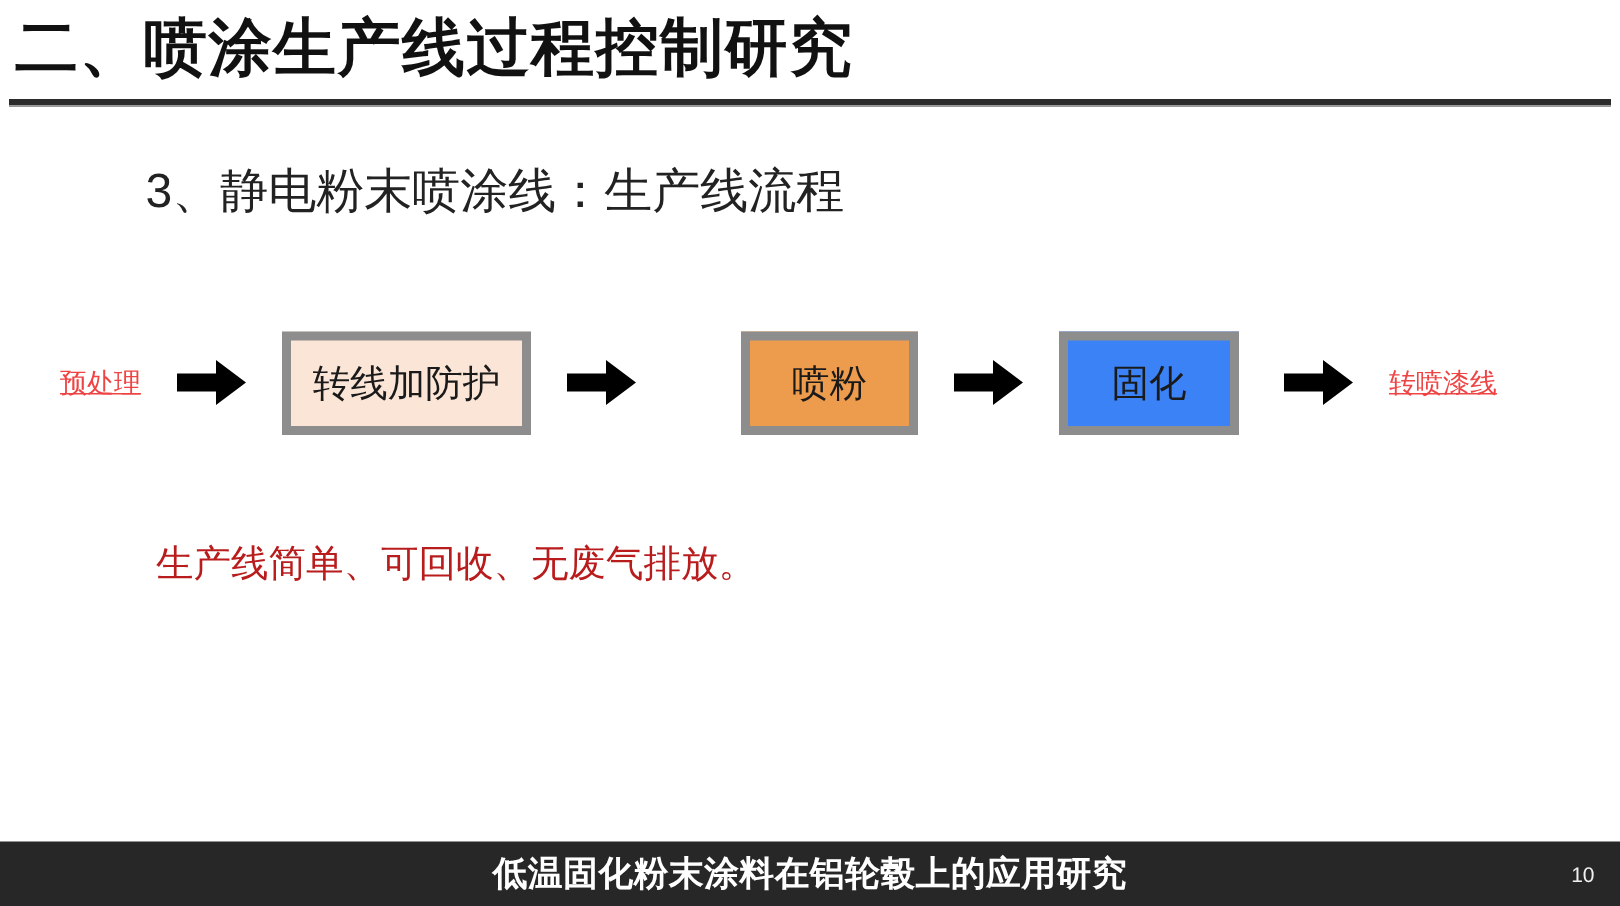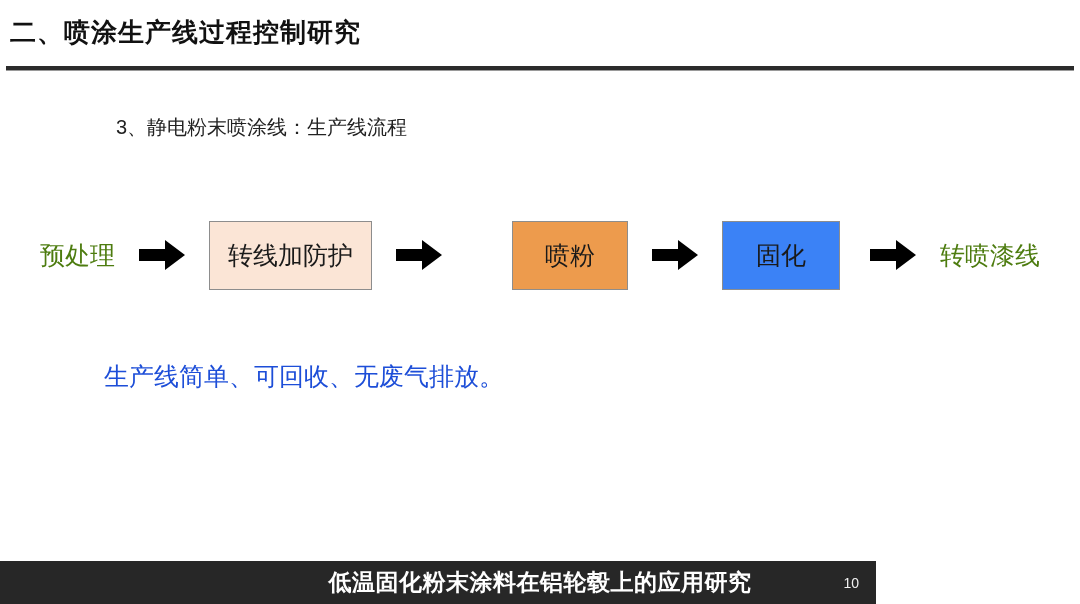--- a/index.html
+++ b/index.html
@@ -28,74 +28,75 @@
     position: absolute;
     left: 0;
     top: 0;
     width: 1080px;
     height: 72px;
   }
   .slide-title {
     position: absolute;
     left: 10px;
     top: 8px;
-    font-size: 26px;
+    font-size: 42px;
     font-weight: bold;
     letter-spacing: 1px;
     line-height: 48px;
     color: #111111;
     white-space: nowrap;
   }
   .title-rule {
     position: absolute;
     left: 6px;
     top: 66px;
     width: 1068px;
     height: 4px;
     background: #2b2b2b;
     border-bottom: 1px solid #9a9a9a;
   }
 
   
   .subtitle {
     position: absolute;
-    left: 116px;
+    left: 97px;
     top: 110px;
-    font-size: 20px;
+    font-size: 32px;
     line-height: 34px;
     color: #222222;
     white-space: nowrap;
   }
 
   
   .flow {
     position: absolute;
     left: 40px;
     top: 205px;
     width: 1000px;
     height: 100px;
   }
   .flow-row {
     display: flex;
     align-items: center;
     height: 100px;
   }
   .flow-label {
-    font-size: 25px;
-    color: #4d7c0f;
+    font-size: 18px;
+    color: #ef4444;
     white-space: nowrap;
     line-height: 30px;
+    text-decoration: underline;
   }
   .flow-box {
     display: flex;
     align-items: center;
     justify-content: center;
     height: 69px;
     box-sizing: border-box;
-    border: 1px solid #b91c1c;
+    border: 6px solid #b91c1c;
     font-size: 25px;
     color: #1a1a1a;
     white-space: nowrap;
   }
   .flow-box.w-wide  { width: 166px; }
   .flow-box.w-mid   { width: 118px; }
   .flow-box.w-blue  { width: 120px; }
   .fill-peach  { background: #fbe5d6; }
   .fill-orange { background: #ed9b4d; }
   .fill-blue   { background: #dce9f1; }
@@ -109,31 +110,31 @@
   .gap-m  { width: 24px; flex: 0 0 auto; }
   .gap-l  { width: 30px; flex: 0 0 auto; }
 
   
   .body-line {
     position: absolute;
     left: 104px;
     top: 358px;
     font-size: 25px;
     line-height: 36px;
-    color: #1d4ed8;
+    color: #b91c1c;
     white-space: nowrap;
     text-align: right;
   }
 
   
   .footer-bar {
     position: absolute;
     left: 0;
     top: 561px;
-    width: 876px;
+    width: 1080px;
     height: 43px;
     background: #272727;
   }
   .footer-title {
     position: absolute;
     left: 0;
     top: 0;
     width: 1080px;
     height: 43px;
     line-height: 43px;

